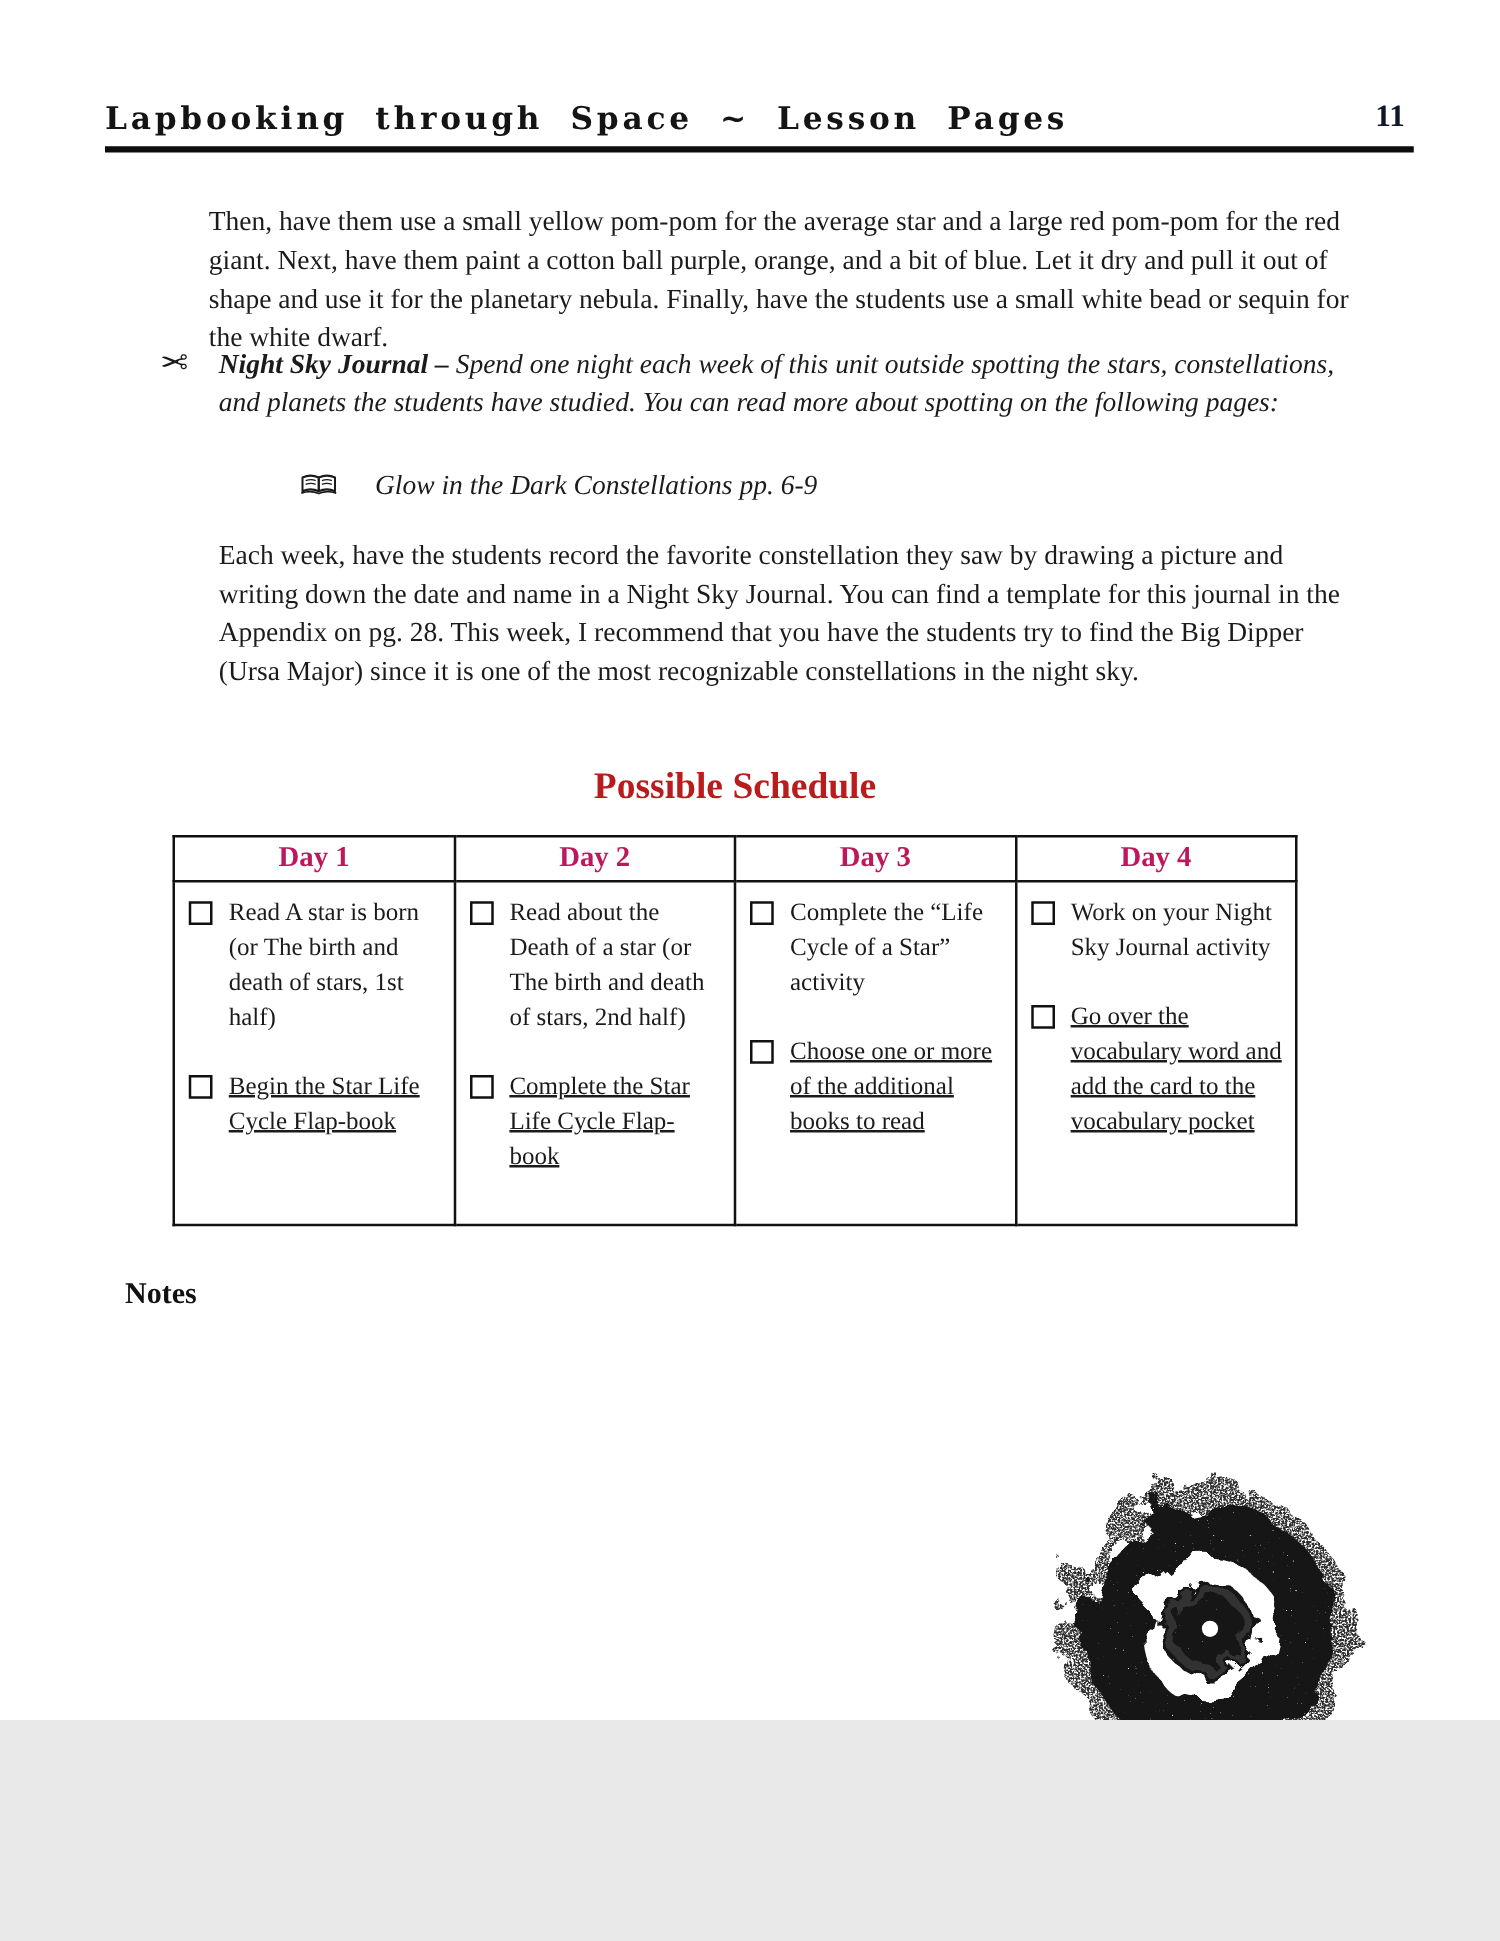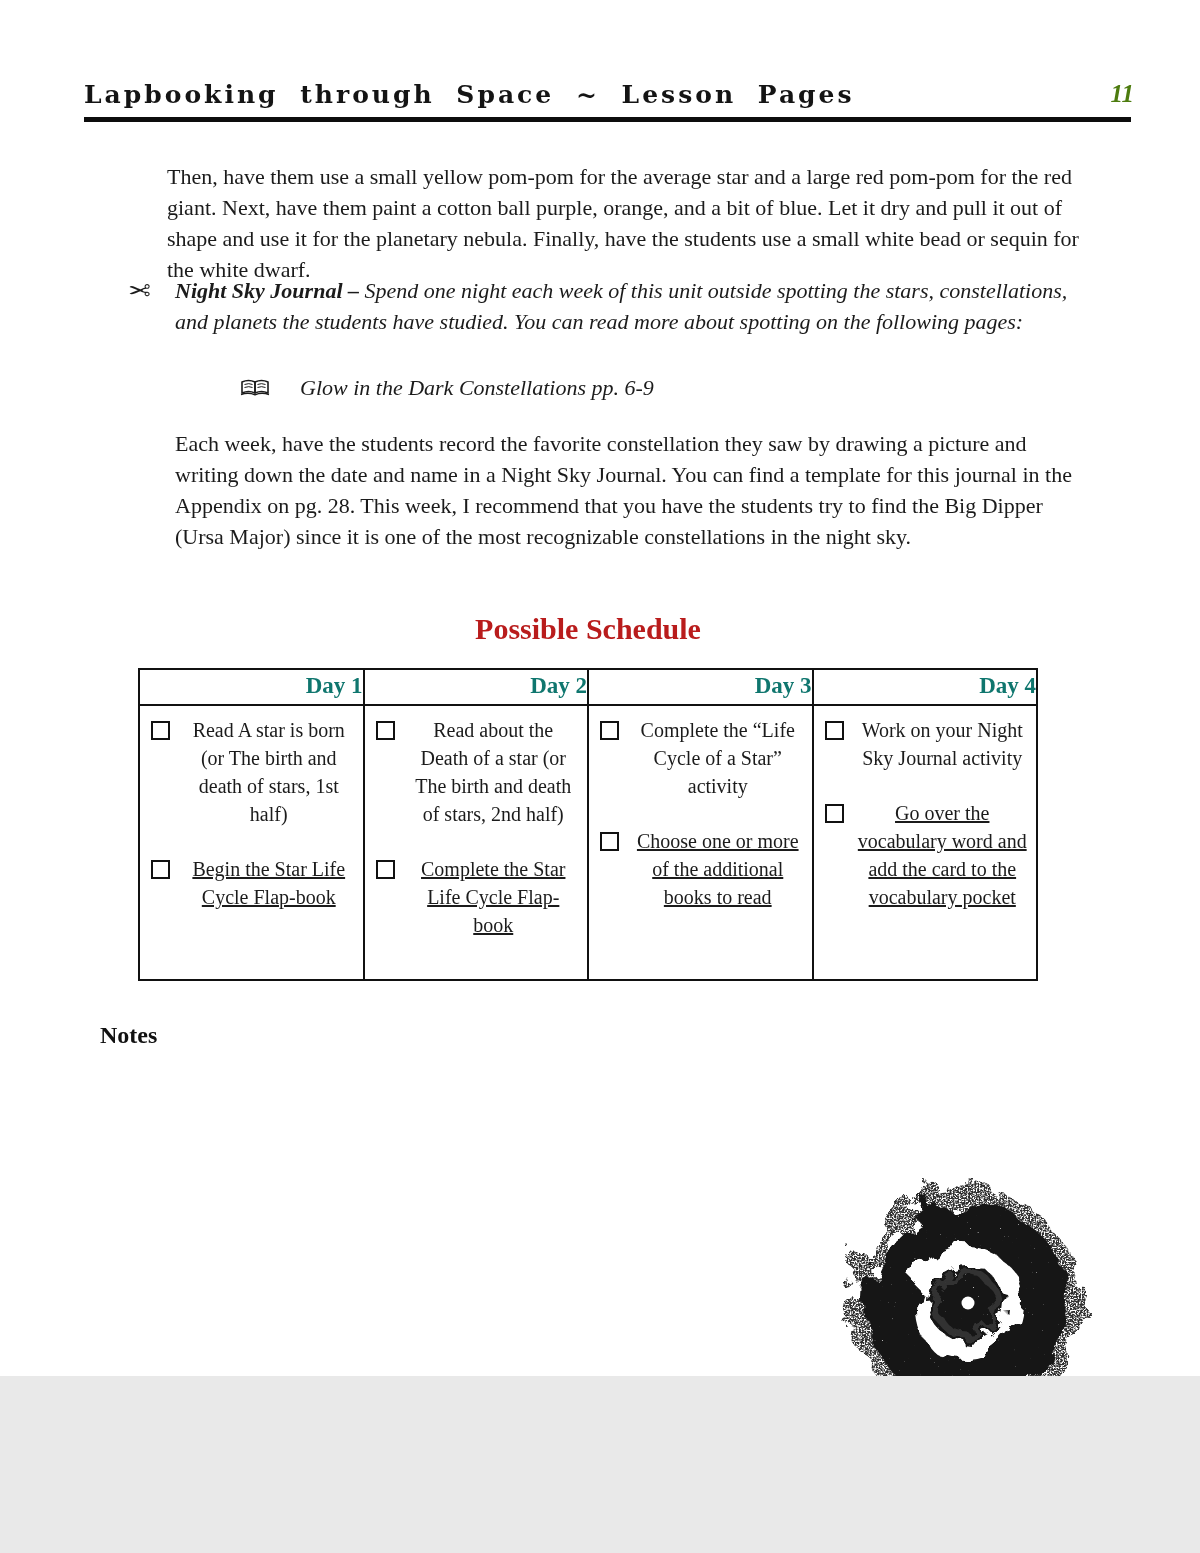--- a/index.html
+++ b/index.html
@@ -14,21 +14,21 @@
   }
   
   .hdr-title{
     position:absolute;left:84px;top:80px;
     font-family:"DejaVu Serif", serif;
     font-weight:bold;font-size:25px;letter-spacing:3px;word-spacing:10px;
     color:#141414;
   }
   .hdr-page-num{
     position:absolute;left:1090px;top:80px;width:44px;
-    font-weight:bold;font-size:25px;text-align:right;color:#4d7c0f;font-style:italic;
+    font-weight:bold;font-size:25px;text-align:center;color:#0f172a;
   }
   .hdr-rule{
     position:absolute;left:84px;top:117px;width:1047px;height:5px;
     background:#0d0d0d;
   }
   
   .body-copy{font-size:22px;line-height:31px;}
   .p-intro{position:absolute;left:167px;top:139px;width:914px;}
   .journal-item{position:absolute;left:128px;top:275px;width:961px;}
   .journal-text{margin-left:47px;font-style:italic;}
@@ -49,25 +49,25 @@
   .sched-title{
     position:absolute;left:138px;top:612px;width:900px;
     text-align:center;font-weight:bold;font-size:30px;color:#b91c1c;
   }
   table.sched{
     position:absolute;left:138px;top:668px;width:900px;height:313px;
     border-collapse:collapse;table-layout:fixed;
   }
   table.sched th, table.sched td{border:2.5px solid #111;}
   table.sched th{
-    height:30px;font-size:23px;font-weight:bold;text-align:right;
-    padding:1px 0 3px 0;color:#0f766e;
+    height:30px;font-size:23px;font-weight:bold;text-align:center;
+    padding:1px 0 3px 0;color:#be185d;
   }
   table.sched td{vertical-align:top;padding:10px 8px 8px 9px;}
-  .task{display:flex;align-items:flex-start;margin-bottom:27px;text-align:center;}
+  .task{display:flex;align-items:flex-start;margin-bottom:27px;}
   .task:last-child{margin-bottom:0;text-decoration:underline;}
   .cbx{
     flex:0 0 auto;width:15px;height:15px;margin:5px 13px 0 2px;
     border:2.5px solid #111;background:#fff;
   }
   .task-text{font-size:20px;line-height:28px;}
   
   .notes-label{
     position:absolute;left:100px;top:1022px;
     font-weight:bold;font-size:24px;color:#111;

